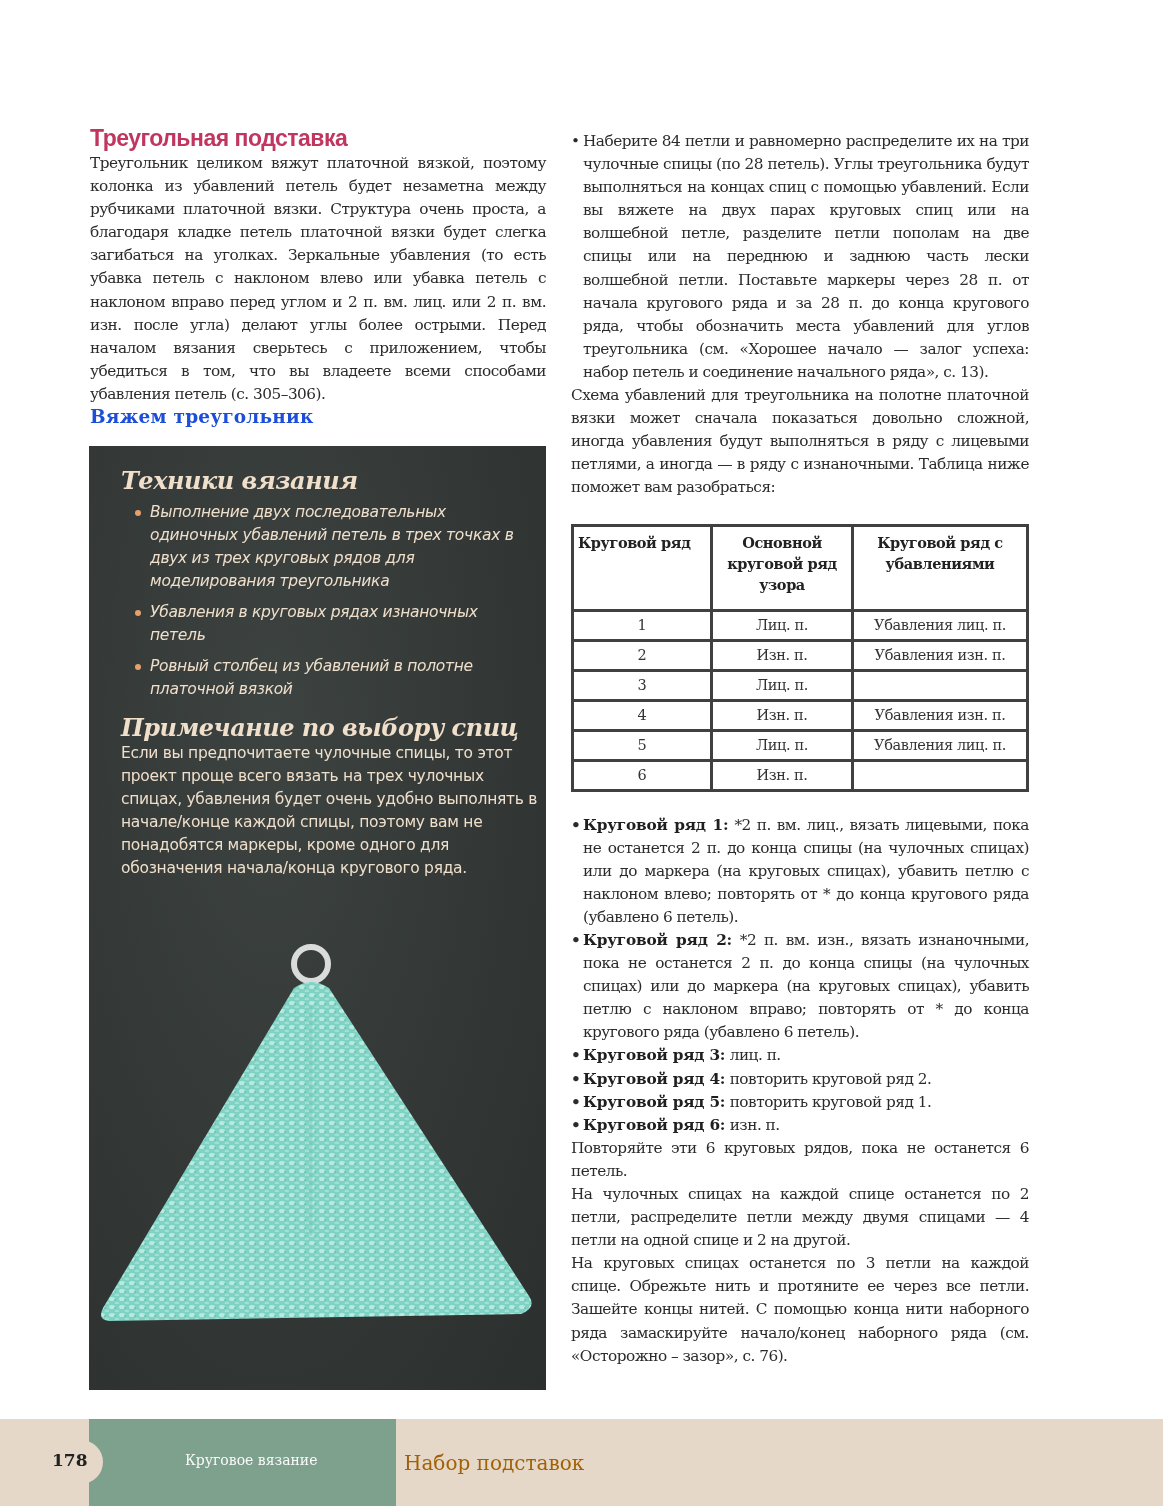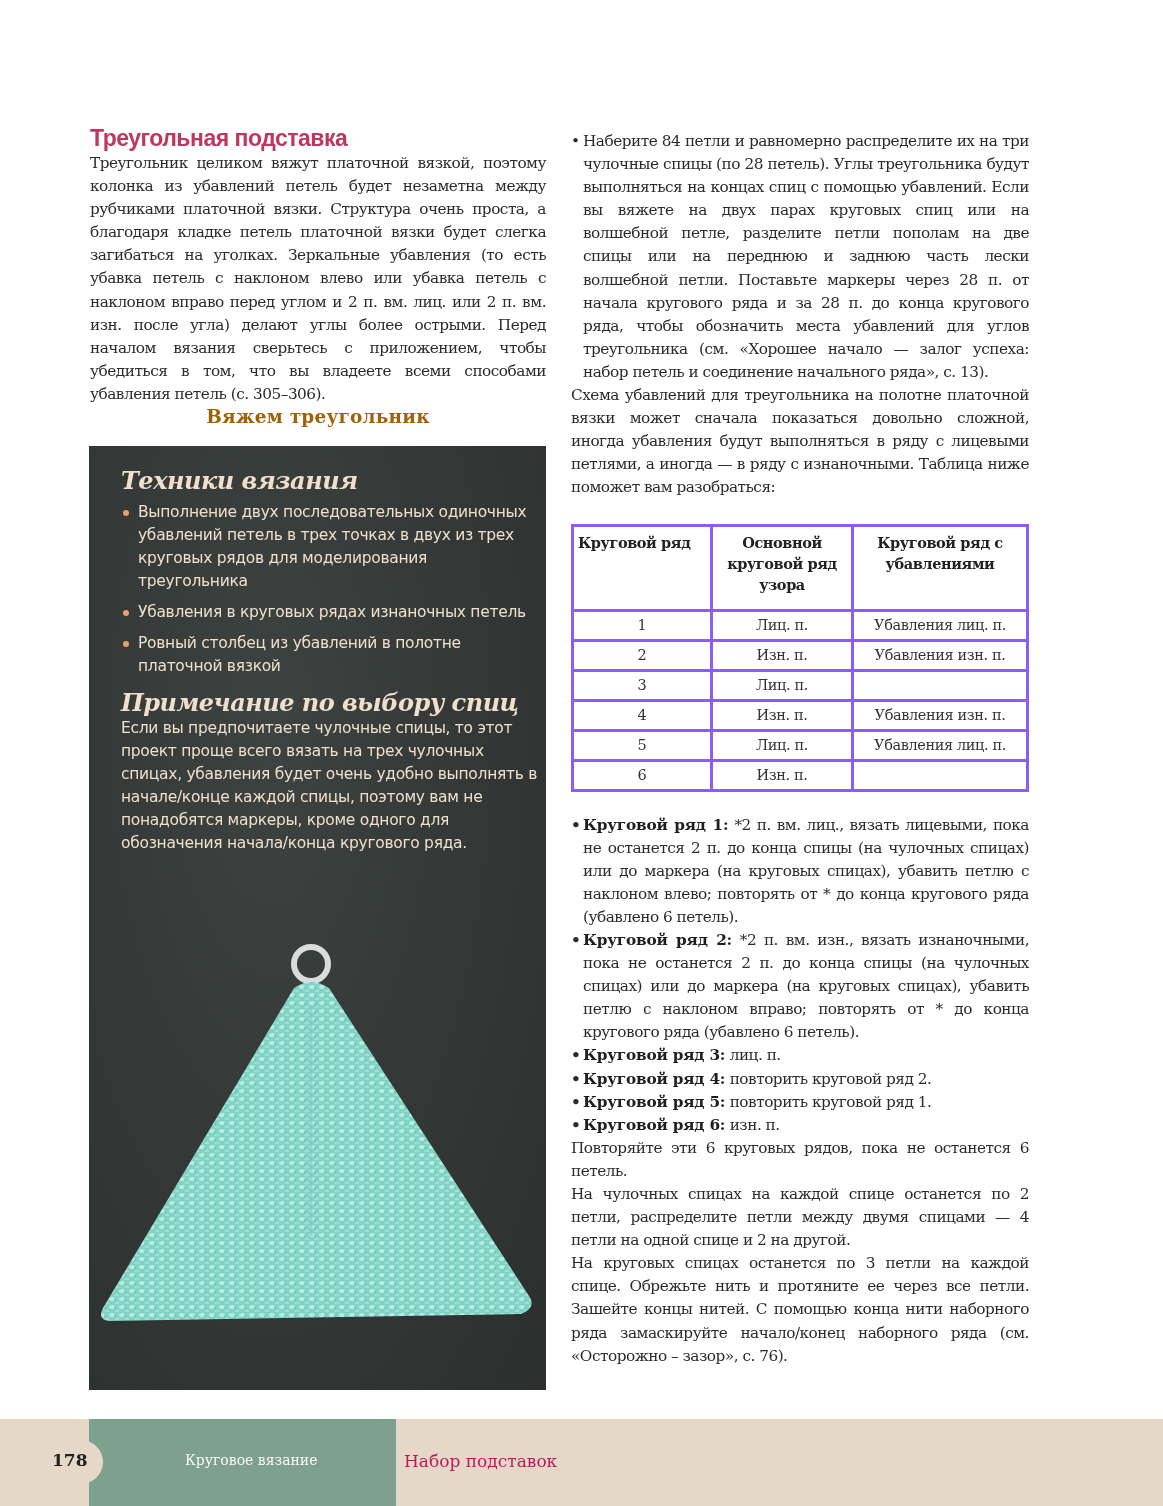--- a/index.html
+++ b/index.html
@@ -11,39 +11,39 @@
   .col-left { position: absolute; left: 90px; top: 124px; width: 456px; }
   .col-right { position: absolute; left: 571px; top: 130px; width: 458px; }
 
   .title {
     font-family: "Liberation Sans", sans-serif; font-weight: bold;
     font-size: 23px; color: #c0365f; letter-spacing: -0.5px;
     margin: 0; line-height: 28px;
   }
   .subtitle {
     font-family: "DejaVu Serif", serif; font-size: 18.5px;
-    color: #a16207; margin: 0; line-height: 22px; letter-spacing: 0.2px; text-align: center;
+    color: #1d4ed8; margin: 0; line-height: 22px; letter-spacing: 0.2px;
   }
   .body-text {
     font-size: 15.3px; line-height: 23.1px; text-align: justify;
     margin: 0; letter-spacing: -0.5px; color: #2b2b2b;
     font-family: "DejaVu Serif", serif; font-weight: 300;
   }
   .bullet-p { position: relative; padding-left: 12px; }
   .bullet-p .dot { position: absolute; left: 0; top: 0; }
 
   .chalk {
     position: absolute; left: 89px; top: 446px; width: 457px; height: 944px;
     background: radial-gradient(ellipse at 40% 30%, #3d4340 0%, #333836 55%, #2b302e 100%);
   }
   .chalk .h {
     font-family: "DejaVu Serif", serif; font-style: italic;
     color: #efdfcb; font-size: 24px; margin: 0; letter-spacing: -0.5px;
   }
-  .chalk ul { list-style: none; margin: 0; padding: 0; }
+  .chalk ul { list-style: none; margin: 12px; padding: 0; font-style: italic; }
   .chalk li {
     position: relative; padding-left: 17px;
     font-family: "DejaVu Sans", sans-serif; font-size: 15.5px;
     line-height: 23px; color: #efdfcb; margin-bottom: 8px; letter-spacing: -0.3px;
   }
   .chalk li .dot {
     position: absolute; left: 2px; top: 9px; width: 6px; height: 6px;
     border-radius: 50%; background: #e8a06a;
   }
   .chalk .note {
@@ -51,21 +51,21 @@
     color: #efdfcb; margin: 0; letter-spacing: -0.3px;
   }
 
   
   .photo { position: absolute; left: 0; top: 490px; width: 457px; height: 454px; }
 
   table.rows {
     border-collapse: collapse; width: 458px; margin-top: 24px;
     font-family: "DejaVu Serif", serif;
   }
-  table.rows th, table.rows td { border: 3px solid #8b5cf6; }
+  table.rows th, table.rows td { border: 3px solid #404040; }
   table.rows th {
     font-weight: bold; font-size: 14.5px; line-height: 21px; vertical-align: top;
     padding: 5px 4px 14px; color: #222; letter-spacing: -0.4px;
   }
   table.rows td {
     text-align: center; font-size: 14.5px; height: 25px; padding: 1px 4px;
     color: #333; letter-spacing: -0.4px;
   }
   .steps { margin-top: 22px; }
   .step { position: relative; padding-left: 12px; }
@@ -86,21 +86,21 @@
   }
   .footer .pnum {
     position: absolute; left: 52px; top: 31px; font-size: 17px; font-weight: bold;
     color: #222; font-family: "DejaVu Serif", serif;
   }
   .footer .chap {
     position: absolute; left: 185px; top: 33px; font-size: 14px; color: #fafafa;
     font-family: "DejaVu Serif", serif;
   }
   .footer .sect {
-    position: absolute; left: 404px; top: 32px; font-size: 17px; color: #be185d;
+    position: absolute; left: 404px; top: 32px; font-size: 20px; color: #a16207;
     font-family: "DejaVu Serif", serif;
   }
 </style>
 </head>
 <body>
 
 <div class="col-left">
   <h1 class="title">Треугольная подставка</h1>
   <p class="body-text">Треугольник целиком вяжут платочной вязкой, поэтому колонка из убавлений петель будет незаметна между рубчиками платочной вязки. Структура очень проста, а благодаря кладке петель платочной вязки будет слегка загибаться на уголках. Зеркальные убавления (то есть убавка петель с наклоном влево или убавка петель с наклоном вправо перед углом и 2 п. вм. лиц. или 2 п. вм. изн. после угла) делают углы более острыми. Перед началом вязания сверьтесь с приложением, чтобы убедиться в том, что вы владеете всеми способами убавления петель (с. 305–306).</p>
   <h2 class="subtitle">Вяжем треугольник</h2>

